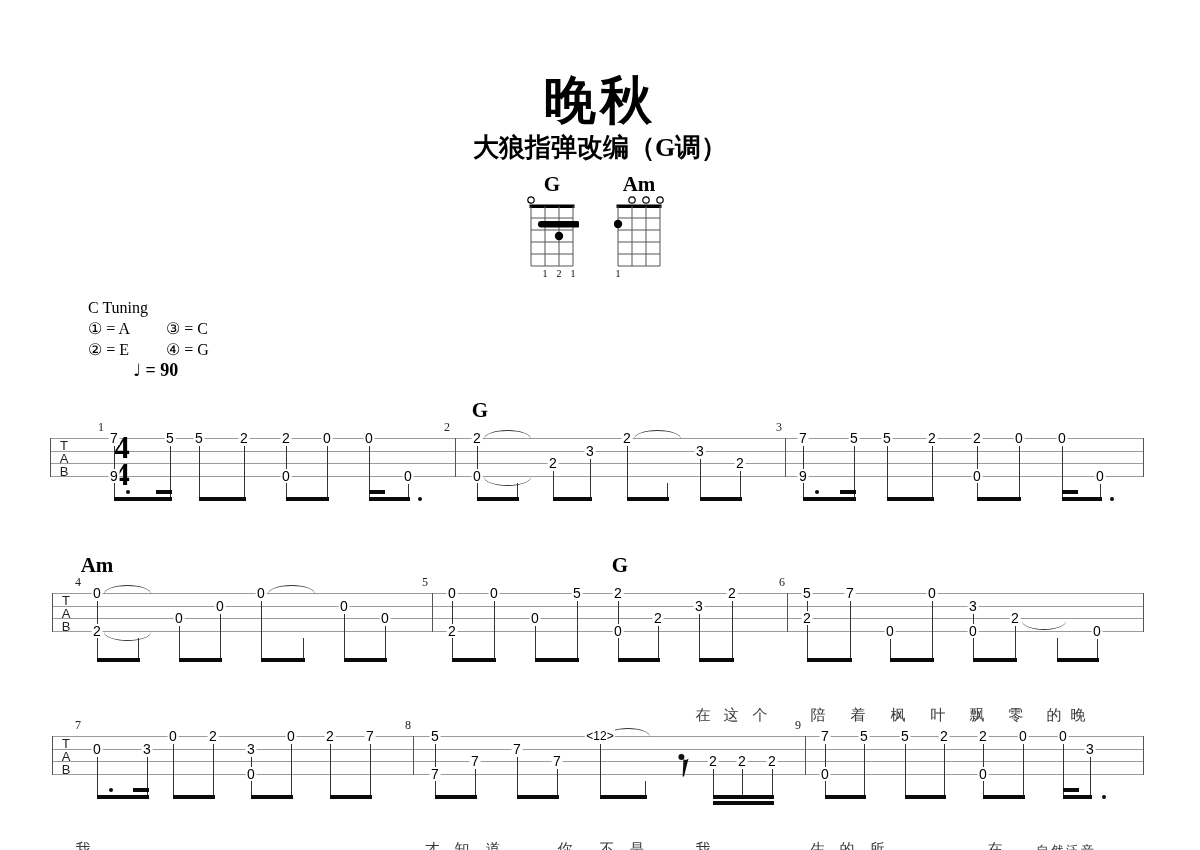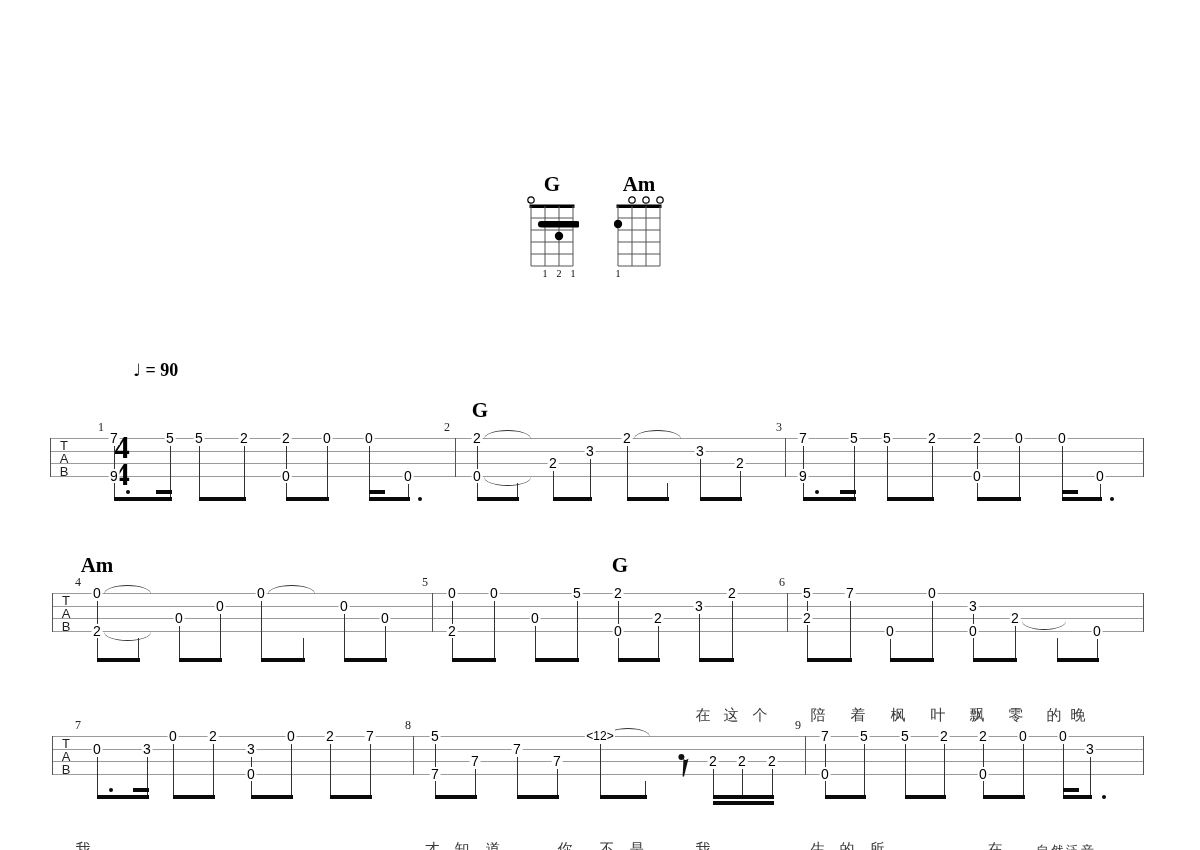--- a/index.html
+++ b/index.html
@@ -35,20 +35,22 @@
   .arc.d{border-bottom:1.4px solid #333;border-radius:0 0 100% 100% / 0 0 200% 200%}
   .lyric{position:absolute;font-size:15px;line-height:16px;color:#3a3a3a;transform:translateX(-50%)}
   .cutlyric{position:absolute;font-size:15px;line-height:16px;color:#3a3a3a;transform:translateX(-50%)}
   .annot{position:absolute;font-size:13px;color:#3a3a3a;letter-spacing:2px;white-space:nowrap}
   .rest8{position:absolute;z-index:2}
 </style>
 </head>
 <body>
 
 <div class="page">
+  <div class="title">晚秋</div>
+  <div class="subtitle">大狼指弹改编（G调）</div>
 
   <div id="chords-host">
       <div class="chord-label" style="left: 552px; top: 172px;">G</div>
       <div class="chord-svg" style="left: 527px; top: 194px;"><svg width="52" height="92">
           <circle cx="4" cy="6" r="3.2" fill="none" stroke="#000" stroke-width="1.2"></circle>
           <rect x="2.5" y="10.5" width="45" height="3.5" fill="#000"></rect>
           <line x1="4" y1="24" x2="46" y2="24" stroke="#555" stroke-width="1"></line>
           <line x1="4" y1="36" x2="46" y2="36" stroke="#555" stroke-width="1"></line>
           <line x1="4" y1="48" x2="46" y2="48" stroke="#555" stroke-width="1"></line>
           <line x1="4" y1="60" x2="46" y2="60" stroke="#555" stroke-width="1"></line>
@@ -76,20 +78,29 @@
           <line x1="4" y1="72" x2="46" y2="72" stroke="#555" stroke-width="1"></line>
           <line x1="4" y1="12" x2="4" y2="72" stroke="#555" stroke-width="1"></line>
           <line x1="18" y1="12" x2="18" y2="72" stroke="#555" stroke-width="1"></line>
           <line x1="32" y1="12" x2="32" y2="72" stroke="#555" stroke-width="1"></line>
           <line x1="46" y1="12" x2="46" y2="72" stroke="#555" stroke-width="1"></line>
           <circle cx="4" cy="30" r="4.2" fill="#000"></circle>
           <text x="4" y="83" text-anchor="middle" font-size="10" font-family="Liberation Serif, serif" fill="#000">1</text>
         </svg></div>
     </div>
 
+  <div class="tuning">
+    <div>C Tuning</div>
+    <div class="row">
+      <span>① = A</span><span>③ = C</span>
+    </div>
+    <div class="row">
+      <span>② = E</span><span>④ = G</span>
+    </div>
+  </div>
 
   <div class="tempo">
     <span class="glyph">♩</span>
     <span>= 90</span>
   </div>
 
   <div id="score-host">
       <div class="staff" style="left: 50px; top: 438px; width: 1093px; height: 80px;">
         <div class="sline" style="top: 0px;"></div>
         <div class="sline" style="top: 13px;"></div>

